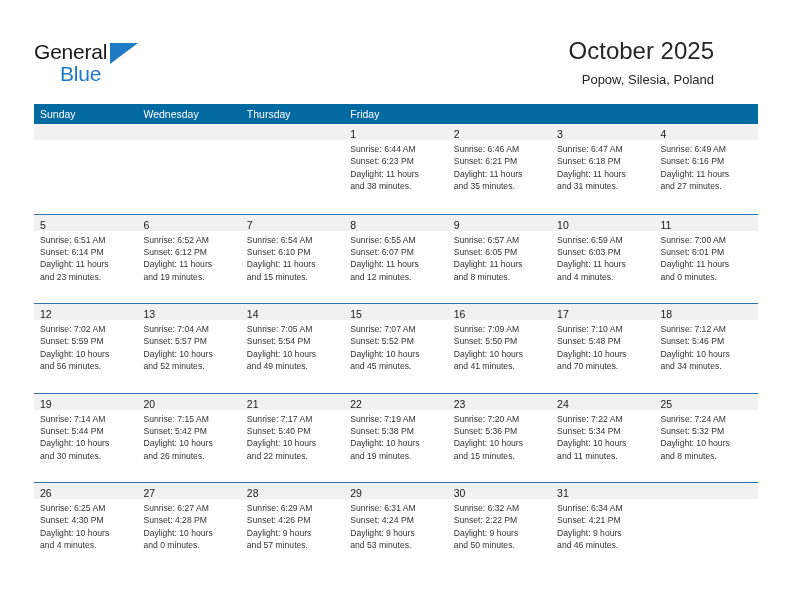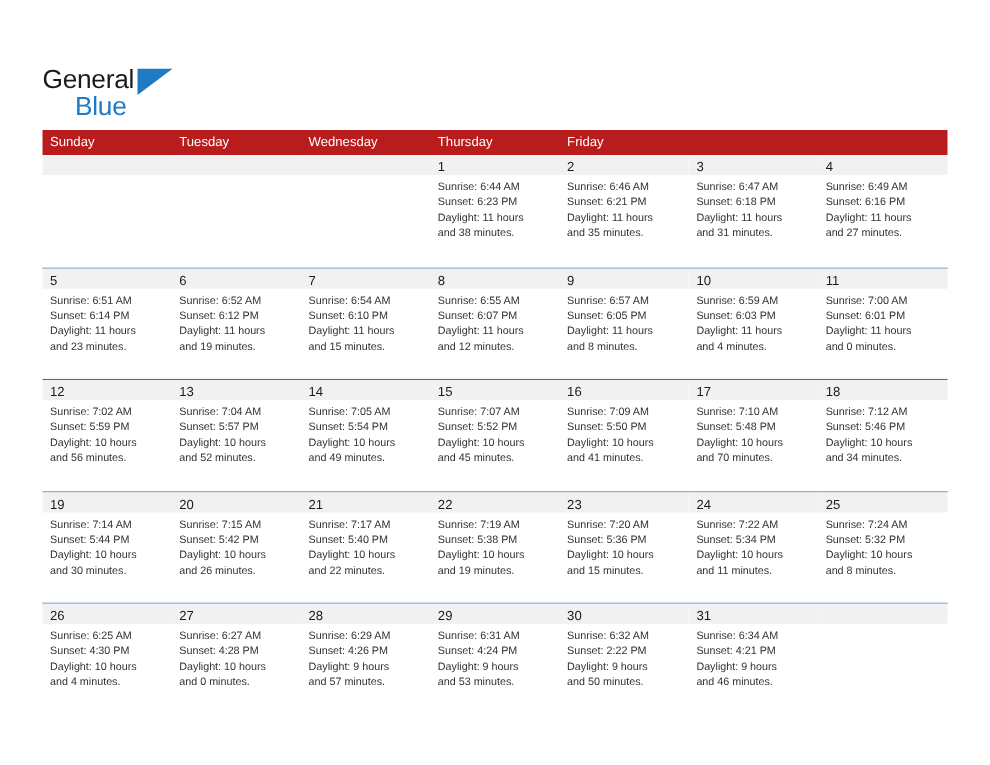--- a/index.html
+++ b/index.html
@@ -18,21 +18,21 @@
     position: relative;
     width: 792px;
     height: 612px;
     box-sizing: border-box;
   }
 
   
   .top-bar {
     position: absolute;
     left: 0;
-    top: 16px;
+    top: 4px;
     width: 748px;
     height: 100px;
   }
   .logo {
     position: absolute;
     left: 34px;
     top: 36px;
     width: 130px;
     height: 46px;
   }
@@ -90,21 +90,21 @@
   .calendar {
     position: absolute;
     left: 34px;
     top: 104px;
     width: 724px;
   }
   .weekday-row {
     display: flex;
     width: 724px;
     height: 20px;
-    background: #b91c1c;
+    background: #0369a1;
   }
   .weekday {
     flex: 0 0 103.43px;
     width: 103.43px;
     box-sizing: border-box;
     color: #ffffff;
     font-size: 10.5px;
     line-height: 20px;
     padding-left: 6px;
     white-space: nowrap;
@@ -155,27 +155,30 @@
 <div class="page">
 
   <div class="top-bar">
 
     <div class="logo">
       <span class="logo-general">General</span>
       <span class="logo-triangle"></span>
       <span class="logo-blue">Blue</span>
     </div>
 
+    <div class="title-block">
+      <div class="cal-title">October 2025</div>
+      <div class="cal-subtitle">Popow, Silesia, Poland</div>
+    </div>
 
   </div>
 
   <div class="calendar">
     <div class="weekday-row" id="weekday-row">
         <div class="weekday">Sunday</div>
-        <div class="weekday">Tuesday</div>
         <div class="weekday">Wednesday</div>
         <div class="weekday">Thursday</div>
         <div class="weekday">Friday</div>
       </div>
     <div id="weeks-container">
         <div class="week-row first">
           <div class="day-cell empty">
             <div class="day-number-band"><span class="day-number"></span></div>
           </div>
           <div class="day-cell empty">

